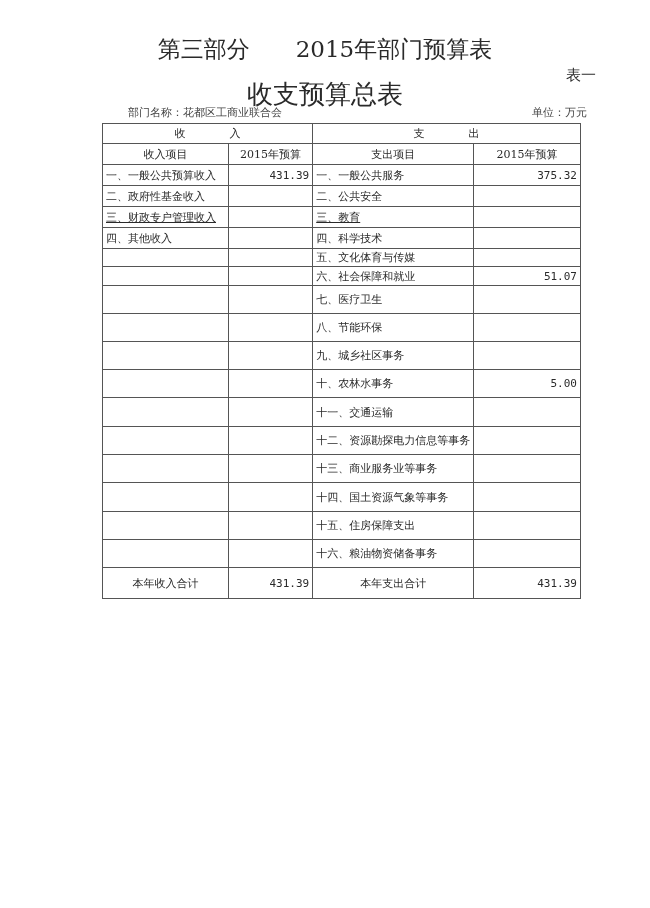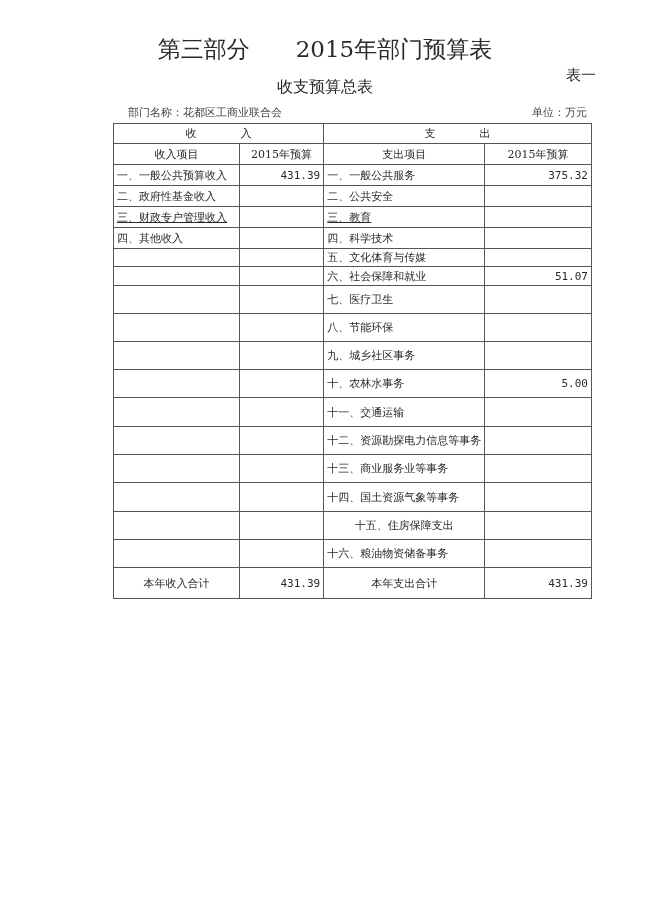--- a/index.html
+++ b/index.html
@@ -1,24 +1,24 @@
 <!DOCTYPE html>
 <html><head>
 <meta charset="utf-8">
 <style>
   html,body{margin:0;padding:0;background:#fff;}
   body{width:650px;height:908px;position:relative;font-family:"DejaVu Serif","Liberation Serif",serif;color:#2a2a2a;overflow:hidden;}
   .title{position:absolute;top:34px;left:0;width:650px;text-align:center;font-size:23px;}
   .title span{display:inline-block;}
   .title .gap{width:46px;}
   .tag{position:absolute;top:66px;left:566px;font-size:15px;}
-  .subtitle{position:absolute;top:77px;left:0;width:650px;text-align:center;font-size:16px;}
+  .subtitle{position:absolute;top:77px;left:0;width:650px;text-align:center;font-size:26px;}
   .meta-left{position:absolute;top:105px;left:128px;font-size:11px;color:#444;}
   .meta-right{position:absolute;top:105px;right:63px;font-size:11px;color:#444;}
-  table{position:absolute;top:123px;left:113px;border-collapse:collapse;width:479px;font-size:11px;}
+  table{position:absolute;top:123px;left:102px;border-collapse:collapse;width:479px;font-size:11px;}
   td{border:1px solid #555;padding:0 3px;white-space:nowrap;overflow:hidden;}
   .c1{width:120px;}.c2{width:79px;}.c3{width:147px;}.c4{width:104px;}
   .center{text-align:center;}
   .num{text-align:right;font-family:"DejaVu Sans Mono","Liberation Mono",monospace;font-size:11px;border-radius:8px;}
   .hdr{font-weight:normal;}
 </style>
 </head>
 <body>
 
 <div class="title">
@@ -120,21 +120,21 @@
         <td class="num"></td>
         <td>十三、商业服务业等事务</td>
         <td class="num"></td>
       </tr>
       <tr style="height: 29px;">
         <td></td>
         <td class="num"></td>
         <td>十四、国土资源气象等事务</td>
         <td class="num"></td>
       </tr>
-      <tr style="height: 28px; text-align: center;">
+      <tr style="height: 28px;">
         <td></td>
         <td class="num"></td>
         <td>十五、住房保障支出</td>
         <td class="num"></td>
       </tr>
       <tr style="height: 28px;">
         <td></td>
         <td class="num"></td>
         <td>十六、粮油物资储备事务</td>
         <td class="num"></td>

